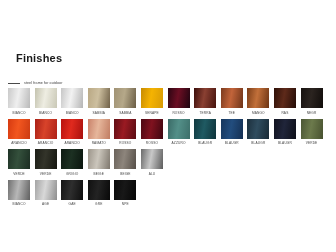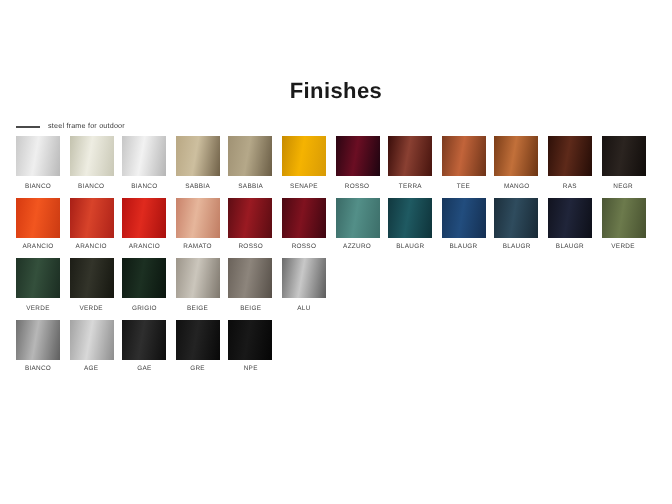--- a/index.html
+++ b/index.html
@@ -14,26 +14,26 @@
     overflow: hidden;
     position: relative;
   }
   .page {
     position: relative;
     width: 336px;
     height: 252px;
     box-sizing: border-box;
   }
   .title {
-    text-align: center;
+    text-align: left;
     font-size: 11px;
     font-weight: bold;
     color: #1a1a1a;
     letter-spacing: 0.2px;
-    margin: 4px;
+    margin: 16px;
     padding-top: 36px;
     line-height: 13px;
   }
   .legend {
     display: flex;
     align-items: center;
     gap: 4px;
     margin: 8px 0 3px 8px;
   }
   .legend-line {

